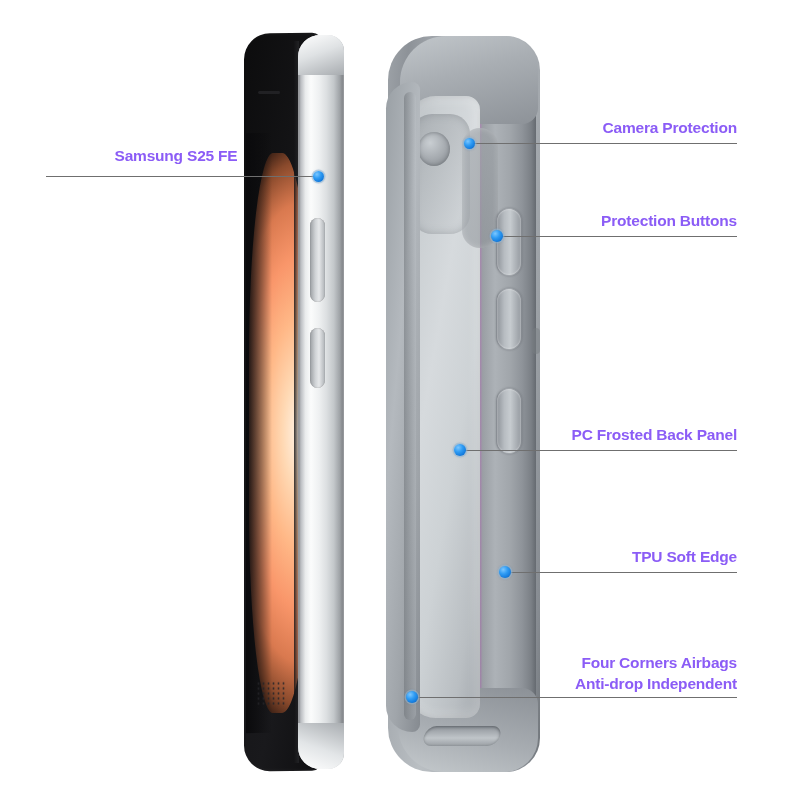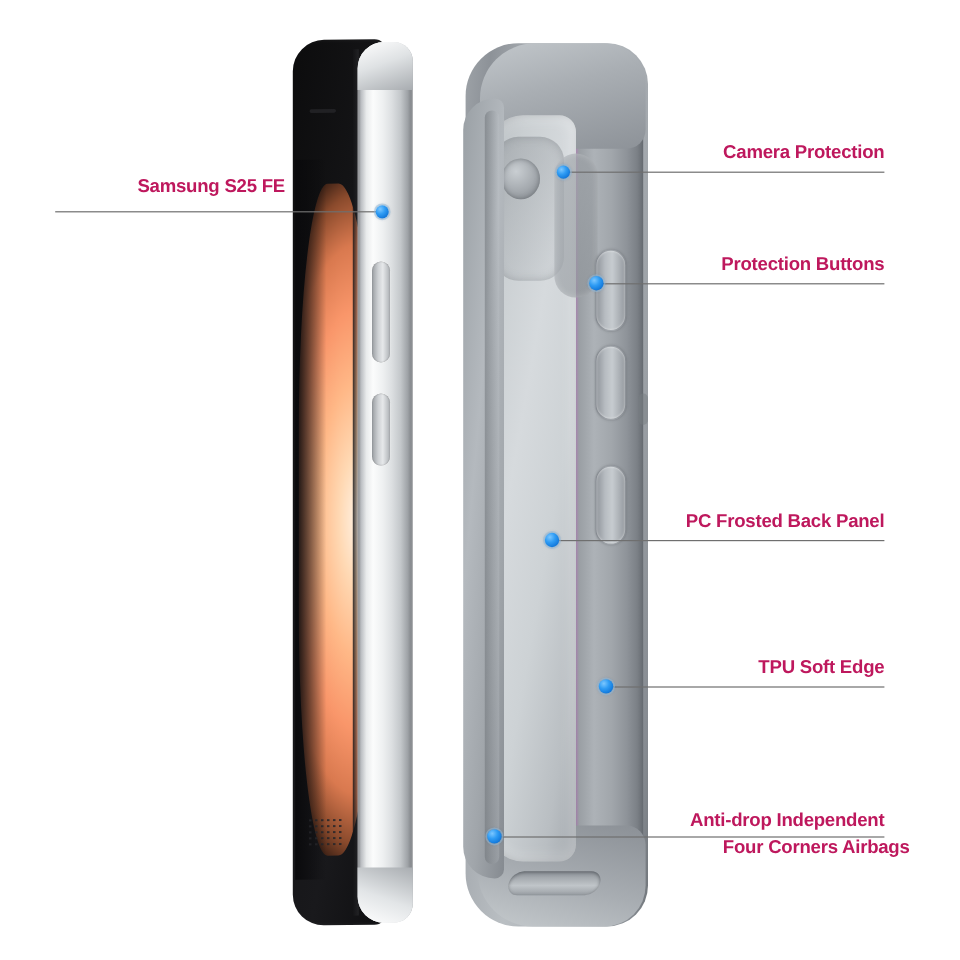--- a/index.html
+++ b/index.html
@@ -11,21 +11,21 @@
     position:relative;
   }
   #stage{position:absolute;left:0;top:0;width:800px;height:800px;}
 
   
   .callout{position:absolute;}
   .callout .ctext{
     position:absolute;
     font-weight:700;
     font-size:15.5px;
-    color:#be185d;
+    color:#8b5cf6;
     letter-spacing:-0.2px;
     white-space:pre;
     line-height:19px;
   }
   .callout .cline{
     position:absolute;
     height:1px;
     background:#6f6f6f;
   }
   .callout.right .ctext{text-align:right;}
@@ -274,19 +274,19 @@
     <div class="dot" style="left:454px;top:444px;width:12px;height:12px;"></div>
   </div>
 
   <div class="callout right">
     <div class="ctext" style="left:457px;top:547px;width:280px;">TPU Soft Edge</div>
     <div class="cline" style="left:511px;top:572px;width:226px;"></div>
     <div class="dot" style="left:499px;top:566px;width:12px;height:12px;"></div>
   </div>
 
   <div class="callout right">
-    <div class="ctext" style="left:458px;top:653px;width:300px;margin-top:44px;">Four Corners Airbags</div>
+    <div class="ctext" style="left:437px;top:653px;width:300px;">Four Corners Airbags</div>
     <div class="ctext" style="left:437px;top:674px;width:300px;">Anti-drop Independent</div>
     <div class="cline" style="left:418px;top:697px;width:319px;"></div>
     <div class="dot" style="left:406px;top:691px;width:12px;height:12px;"></div>
   </div>
 
 </div>
 
 </body></html>

